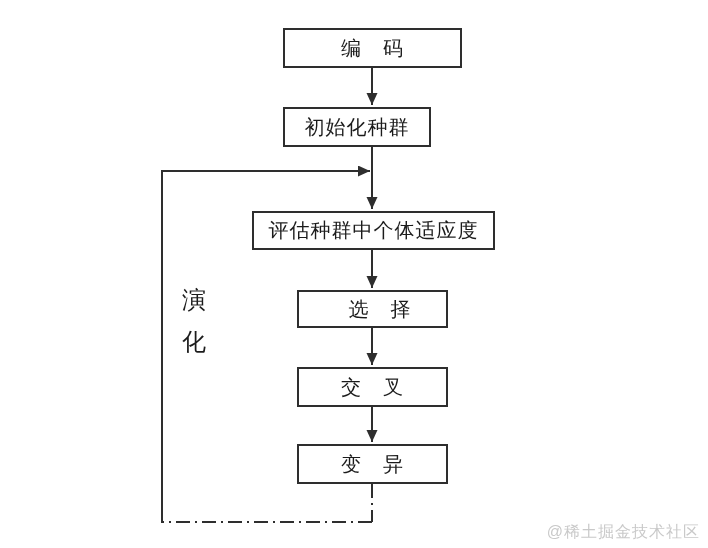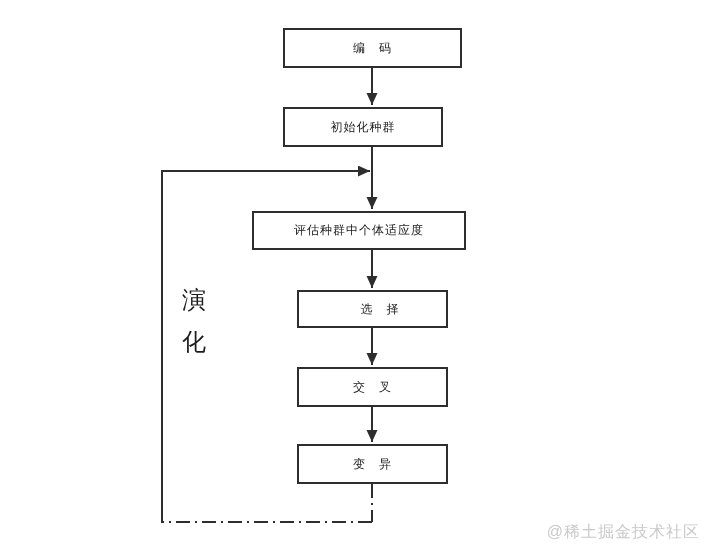--- a/index.html
+++ b/index.html
@@ -19,29 +19,29 @@
   .wires line { stroke: #2e2e2e; stroke-width: 2; }
   .wires line.dashdot { stroke-dasharray: 14 5 2 5; }
   .node {
     position: absolute;
     box-sizing: border-box;
     border: 2px solid #2e2e2e;
     background: #ffffff;
     display: flex;
     align-items: center;
     justify-content: center;
-    font-size: 12px;
+    font-size: 20px;
     letter-spacing: 1px;
     color: #1b1b1b;
     white-space: nowrap;
     text-align: center;
   }
   .n1 { left: 283px; top: 28px;  width: 179px; height: 40px; }
-  .n2 { left: 283px; top: 107px; width: 160px; height: 40px; }
-  .n3 { left: 252px; top: 211px; width: 214px; height: 39px; }
+  .n2 { left: 283px; top: 107px; width: 148px; height: 40px; }
+  .n3 { left: 252px; top: 211px; width: 243px; height: 39px; }
   .n4 { left: 297px; top: 290px; width: 151px; height: 38px; padding-left: 15px; }
   .n5 { left: 297px; top: 367px; width: 151px; height: 40px; }
   .n6 { left: 297px; top: 444px; width: 151px; height: 40px; }
   .loop-label {
     position: absolute;
     left: 180px; top: 288px;
     width: 28px;
     display: flex;
     flex-direction: column;
     align-items: center;

